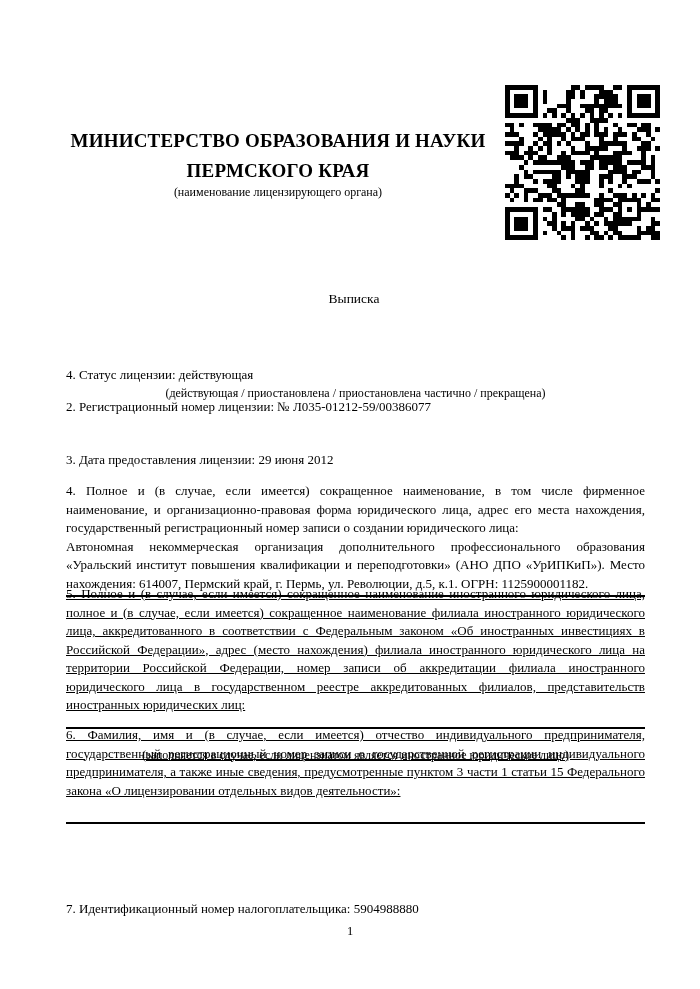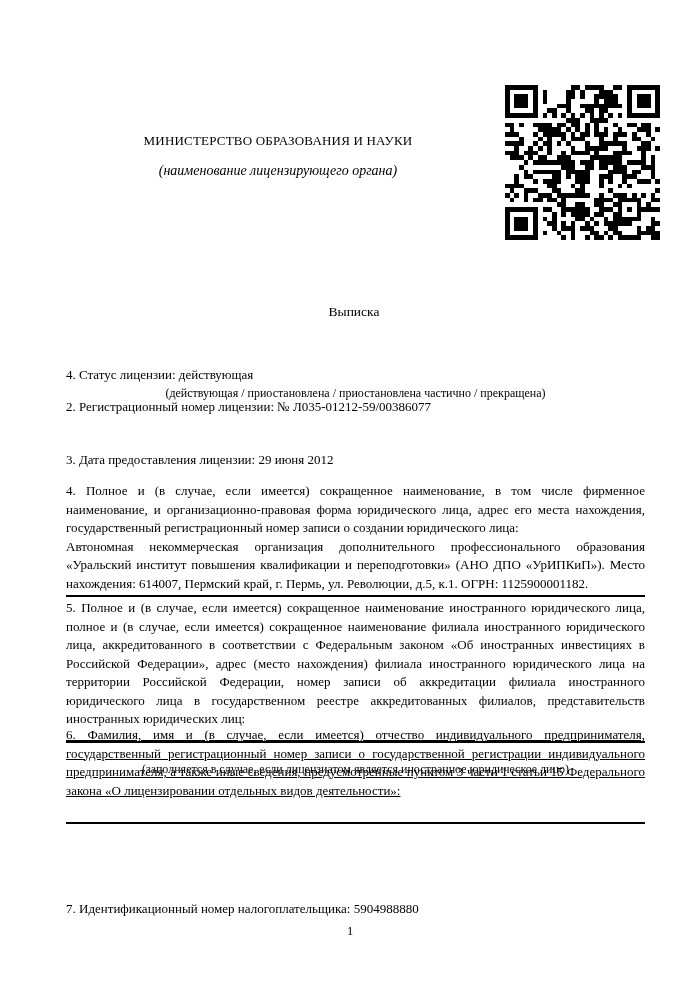--- a/index.html
+++ b/index.html
@@ -12,42 +12,41 @@
     overflow: hidden;
   }
   .abs { position: absolute; }
 
   
   #ministry {
     left: 66px; top: 126px; width: 424px;
     text-align: center;
   }
   .ministry-title {
-    font-weight: normal;
-    font-size: 13px;
+    font-weight: bold;
+    font-size: 19px;
     line-height: 30px;
     letter-spacing: 0.2px;
   }
   .ministry-sub {
-    font-size: 14px;
+    font-size: 12px;
     line-height: 13px;
-    margin-top: 8px;
-    font-style: italic;
+    margin-top: 0;
   }
 
   
   #qr-box {
     left: 505px; top: 85px;
     width: 155px; height: 155px;
   }
   #qr-box svg { display: block; width: 155px; height: 155px; }
 
   
   #doc-title {
-    left: 0; top: 303px; width: 696px;
+    left: 0; top: 290px; width: 696px;
     text-align: center;
     font-size: 13.5px;
     line-height: 18px;
     padding-left: 12px;
   }
 
   
   .item {
     left: 66px; width: 579px;
     font-size: 13px;
@@ -67,41 +66,42 @@
   #item1 { top: 366px; }
   #item1 .fill-caption { margin-top: 1px; }
 
   #item2 { top: 398px; }
   #item3 { top: 451px; }
 
   #item4 { top: 482px; }
   #item4 .rule { margin-top: 2px; }
   #item4 .fill-caption { margin-top: 2px; }
 
-  #item5 { top: 599px; }
+  #item5 { top: 585px; text-decoration: underline; }
   #item5 .rule { margin-top: 12px; }
   #item5 .fill-caption { margin-top: 19px; }
 
   #item6 { top: 726px; text-decoration: underline; }
   #item6 .rule { margin-top: 22px; }
   #item6 .fill-caption { margin-top: 3px; }
 
   #item7 { top: 900px; }
 
   #page-footer {
     left: 0; top: 924px; width: 700px;
     text-align: center;
     font-size: 12.5px;
   }
 </style>
 </head>
 <body>
 
 <div class="abs" id="ministry">
   <div class="ministry-title">МИНИСТЕРСТВО ОБРАЗОВАНИЯ И НАУКИ</div>
+  <div class="ministry-title">ПЕРМСКОГО КРАЯ</div>
   <div class="ministry-sub">(наименование лицензирующего органа)</div>
 </div>
 
 <div class="abs" id="qr-box">
     <svg viewBox="0 0 33 33" shape-rendering="crispEdges">
       <path d="M0 0h1v1h-1zM1 0h1v1h-1zM2 0h1v1h-1zM3 0h1v1h-1zM4 0h1v1h-1zM5 0h1v1h-1zM6 0h1v1h-1zM14 0h1v1h-1zM15 0h1v1h-1zM17 0h1v1h-1zM18 0h1v1h-1zM19 0h1v1h-1zM20 0h1v1h-1zM23 0h1v1h-1zM24 0h1v1h-1zM26 0h1v1h-1zM27 0h1v1h-1zM28 0h1v1h-1zM29 0h1v1h-1zM30 0h1v1h-1zM31 0h1v1h-1zM32 0h1v1h-1zM0 1h1v1h-1zM6 1h1v1h-1zM8 1h1v1h-1zM13 1h1v1h-1zM14 1h1v1h-1zM16 1h1v1h-1zM20 1h1v1h-1zM21 1h1v1h-1zM22 1h1v1h-1zM26 1h1v1h-1zM32 1h1v1h-1zM0 2h1v1h-1zM2 2h1v1h-1zM3 2h1v1h-1zM4 2h1v1h-1zM6 2h1v1h-1zM8 2h1v1h-1zM13 2h1v1h-1zM14 2h1v1h-1zM16 2h1v1h-1zM19 2h1v1h-1zM20 2h1v1h-1zM21 2h1v1h-1zM22 2h1v1h-1zM23 2h1v1h-1zM26 2h1v1h-1zM28 2h1v1h-1zM29 2h1v1h-1zM30 2h1v1h-1zM32 2h1v1h-1zM0 3h1v1h-1zM2 3h1v1h-1zM3 3h1v1h-1zM4 3h1v1h-1zM6 3h1v1h-1zM8 3h1v1h-1zM13 3h1v1h-1zM19 3h1v1h-1zM21 3h1v1h-1zM22 3h1v1h-1zM23 3h1v1h-1zM26 3h1v1h-1zM28 3h1v1h-1zM29 3h1v1h-1zM30 3h1v1h-1zM32 3h1v1h-1zM0 4h1v1h-1zM2 4h1v1h-1zM3 4h1v1h-1zM4 4h1v1h-1zM6 4h1v1h-1zM11 4h1v1h-1zM12 4h1v1h-1zM13 4h1v1h-1zM16 4h1v1h-1zM17 4h1v1h-1zM18 4h1v1h-1zM19 4h1v1h-1zM20 4h1v1h-1zM21 4h1v1h-1zM22 4h1v1h-1zM23 4h1v1h-1zM24 4h1v1h-1zM26 4h1v1h-1zM28 4h1v1h-1zM29 4h1v1h-1zM30 4h1v1h-1zM32 4h1v1h-1zM0 5h1v1h-1zM6 5h1v1h-1zM9 5h1v1h-1zM10 5h1v1h-1zM13 5h1v1h-1zM17 5h1v1h-1zM18 5h1v1h-1zM20 5h1v1h-1zM21 5h1v1h-1zM26 5h1v1h-1zM32 5h1v1h-1zM0 6h1v1h-1zM1 6h1v1h-1zM2 6h1v1h-1zM3 6h1v1h-1zM4 6h1v1h-1zM5 6h1v1h-1zM6 6h1v1h-1zM8 6h1v1h-1zM10 6h1v1h-1zM12 6h1v1h-1zM14 6h1v1h-1zM16 6h1v1h-1zM18 6h1v1h-1zM20 6h1v1h-1zM22 6h1v1h-1zM24 6h1v1h-1zM26 6h1v1h-1zM27 6h1v1h-1zM28 6h1v1h-1zM29 6h1v1h-1zM30 6h1v1h-1zM31 6h1v1h-1zM32 6h1v1h-1zM13 7h1v1h-1zM14 7h1v1h-1zM15 7h1v1h-1zM18 7h1v1h-1zM19 7h1v1h-1zM20 7h1v1h-1zM21 7h1v1h-1zM0 8h1v1h-1zM1 8h1v1h-1zM3 8h1v1h-1zM6 8h1v1h-1zM7 8h1v1h-1zM8 8h1v1h-1zM9 8h1v1h-1zM11 8h1v1h-1zM12 8h1v1h-1zM14 8h1v1h-1zM15 8h1v1h-1zM17 8h1v1h-1zM19 8h1v1h-1zM23 8h1v1h-1zM26 8h1v1h-1zM27 8h1v1h-1zM29 8h1v1h-1zM30 8h1v1h-1zM1 9h1v1h-1zM7 9h1v1h-1zM8 9h1v1h-1zM9 9h1v1h-1zM10 9h1v1h-1zM11 9h1v1h-1zM13 9h1v1h-1zM15 9h1v1h-1zM17 9h1v1h-1zM19 9h1v1h-1zM21 9h1v1h-1zM24 9h1v1h-1zM28 9h1v1h-1zM29 9h1v1h-1zM30 9h1v1h-1zM32 9h1v1h-1zM0 10h1v1h-1zM1 10h1v1h-1zM2 10h1v1h-1zM6 10h1v1h-1zM8 10h1v1h-1zM9 10h1v1h-1zM10 10h1v1h-1zM11 10h1v1h-1zM12 10h1v1h-1zM14 10h1v1h-1zM16 10h1v1h-1zM17 10h1v1h-1zM19 10h1v1h-1zM20 10h1v1h-1zM21 10h1v1h-1zM23 10h1v1h-1zM24 10h1v1h-1zM25 10h1v1h-1zM27 10h1v1h-1zM30 10h1v1h-1zM3 11h1v1h-1zM7 11h1v1h-1zM9 11h1v1h-1zM12 11h1v1h-1zM14 11h1v1h-1zM15 11h1v1h-1zM16 11h1v1h-1zM20 11h1v1h-1zM23 11h1v1h-1zM27 11h1v1h-1zM28 11h1v1h-1zM31 11h1v1h-1zM0 12h1v1h-1zM1 12h1v1h-1zM2 12h1v1h-1zM3 12h1v1h-1zM6 12h1v1h-1zM8 12h1v1h-1zM9 12h1v1h-1zM11 12h1v1h-1zM13 12h1v1h-1zM17 12h1v1h-1zM20 12h1v1h-1zM21 12h1v1h-1zM22 12h1v1h-1zM23 12h1v1h-1zM24 12h1v1h-1zM25 12h1v1h-1zM29 12h1v1h-1zM30 12h1v1h-1zM2 13h1v1h-1zM5 13h1v1h-1zM7 13h1v1h-1zM9 13h1v1h-1zM14 13h1v1h-1zM17 13h1v1h-1zM18 13h1v1h-1zM19 13h1v1h-1zM20 13h1v1h-1zM21 13h1v1h-1zM25 13h1v1h-1zM28 13h1v1h-1zM29 13h1v1h-1zM30 13h1v1h-1zM32 13h1v1h-1zM0 14h1v1h-1zM1 14h1v1h-1zM2 14h1v1h-1zM4 14h1v1h-1zM5 14h1v1h-1zM6 14h1v1h-1zM9 14h1v1h-1zM12 14h1v1h-1zM14 14h1v1h-1zM15 14h1v1h-1zM16 14h1v1h-1zM17 14h1v1h-1zM19 14h1v1h-1zM23 14h1v1h-1zM24 14h1v1h-1zM25 14h1v1h-1zM26 14h1v1h-1zM29 14h1v1h-1zM1 15h1v1h-1zM2 15h1v1h-1zM3 15h1v1h-1zM5 15h1v1h-1zM7 15h1v1h-1zM8 15h1v1h-1zM11 15h1v1h-1zM12 15h1v1h-1zM13 15h1v1h-1zM18 15h1v1h-1zM19 15h1v1h-1zM20 15h1v1h-1zM21 15h1v1h-1zM22 15h1v1h-1zM23 15h1v1h-1zM24 15h1v1h-1zM29 15h1v1h-1zM31 15h1v1h-1zM4 16h1v1h-1zM6 16h1v1h-1zM7 16h1v1h-1zM8 16h1v1h-1zM9 16h1v1h-1zM10 16h1v1h-1zM11 16h1v1h-1zM12 16h1v1h-1zM13 16h1v1h-1zM14 16h1v1h-1zM16 16h1v1h-1zM17 16h1v1h-1zM18 16h1v1h-1zM20 16h1v1h-1zM21 16h1v1h-1zM22 16h1v1h-1zM23 16h1v1h-1zM24 16h1v1h-1zM26 16h1v1h-1zM27 16h1v1h-1zM28 16h1v1h-1zM29 16h1v1h-1zM31 16h1v1h-1zM3 17h1v1h-1zM12 17h1v1h-1zM13 17h1v1h-1zM14 17h1v1h-1zM17 17h1v1h-1zM18 17h1v1h-1zM20 17h1v1h-1zM21 17h1v1h-1zM23 17h1v1h-1zM24 17h1v1h-1zM25 17h1v1h-1zM29 17h1v1h-1zM30 17h1v1h-1zM31 17h1v1h-1zM4 18h1v1h-1zM6 18h1v1h-1zM7 18h1v1h-1zM8 18h1v1h-1zM9 18h1v1h-1zM10 18h1v1h-1zM11 18h1v1h-1zM13 18h1v1h-1zM14 18h1v1h-1zM15 18h1v1h-1zM16 18h1v1h-1zM17 18h1v1h-1zM22 18h1v1h-1zM23 18h1v1h-1zM24 18h1v1h-1zM25 18h1v1h-1zM27 18h1v1h-1zM28 18h1v1h-1zM31 18h1v1h-1zM2 19h1v1h-1zM4 19h1v1h-1zM5 19h1v1h-1zM10 19h1v1h-1zM11 19h1v1h-1zM13 19h1v1h-1zM15 19h1v1h-1zM16 19h1v1h-1zM17 19h1v1h-1zM20 19h1v1h-1zM21 19h1v1h-1zM22 19h1v1h-1zM25 19h1v1h-1zM26 19h1v1h-1zM27 19h1v1h-1zM31 19h1v1h-1zM2 20h1v1h-1zM6 20h1v1h-1zM8 20h1v1h-1zM9 20h1v1h-1zM10 20h1v1h-1zM11 20h1v1h-1zM15 20h1v1h-1zM16 20h1v1h-1zM17 20h1v1h-1zM20 20h1v1h-1zM22 20h1v1h-1zM25 20h1v1h-1zM28 20h1v1h-1zM29 20h1v1h-1zM30 20h1v1h-1zM32 20h1v1h-1zM0 21h1v1h-1zM1 21h1v1h-1zM2 21h1v1h-1zM3 21h1v1h-1zM9 21h1v1h-1zM10 21h1v1h-1zM14 21h1v1h-1zM16 21h1v1h-1zM20 21h1v1h-1zM24 21h1v1h-1zM26 21h1v1h-1zM1 22h1v1h-1zM4 22h1v1h-1zM5 22h1v1h-1zM6 22h1v1h-1zM10 22h1v1h-1zM11 22h1v1h-1zM15 22h1v1h-1zM16 22h1v1h-1zM22 22h1v1h-1zM32 22h1v1h-1zM0 23h1v1h-1zM2 23h1v1h-1zM4 23h1v1h-1zM7 23h1v1h-1zM8 23h1v1h-1zM9 23h1v1h-1zM11 23h1v1h-1zM12 23h1v1h-1zM13 23h1v1h-1zM14 23h1v1h-1zM15 23h1v1h-1zM16 23h1v1h-1zM17 23h1v1h-1zM20 23h1v1h-1zM23 23h1v1h-1zM24 23h1v1h-1zM25 23h1v1h-1zM27 23h1v1h-1zM29 23h1v1h-1zM31 23h1v1h-1zM1 24h1v1h-1zM4 24h1v1h-1zM6 24h1v1h-1zM7 24h1v1h-1zM9 24h1v1h-1zM10 24h1v1h-1zM12 24h1v1h-1zM19 24h1v1h-1zM20 24h1v1h-1zM21 24h1v1h-1zM22 24h1v1h-1zM24 24h1v1h-1zM25 24h1v1h-1zM26 24h1v1h-1zM27 24h1v1h-1zM28 24h1v1h-1zM31 24h1v1h-1zM32 24h1v1h-1zM11 25h1v1h-1zM12 25h1v1h-1zM15 25h1v1h-1zM16 25h1v1h-1zM19 25h1v1h-1zM20 25h1v1h-1zM23 25h1v1h-1zM24 25h1v1h-1zM28 25h1v1h-1zM30 25h1v1h-1zM0 26h1v1h-1zM1 26h1v1h-1zM2 26h1v1h-1zM3 26h1v1h-1zM4 26h1v1h-1zM5 26h1v1h-1zM6 26h1v1h-1zM8 26h1v1h-1zM9 26h1v1h-1zM12 26h1v1h-1zM13 26h1v1h-1zM14 26h1v1h-1zM15 26h1v1h-1zM16 26h1v1h-1zM17 26h1v1h-1zM20 26h1v1h-1zM21 26h1v1h-1zM22 26h1v1h-1zM24 26h1v1h-1zM26 26h1v1h-1zM28 26h1v1h-1zM29 26h1v1h-1zM30 26h1v1h-1zM31 26h1v1h-1zM32 26h1v1h-1zM0 27h1v1h-1zM6 27h1v1h-1zM10 27h1v1h-1zM12 27h1v1h-1zM14 27h1v1h-1zM15 27h1v1h-1zM16 27h1v1h-1zM17 27h1v1h-1zM19 27h1v1h-1zM20 27h1v1h-1zM23 27h1v1h-1zM24 27h1v1h-1zM28 27h1v1h-1zM0 28h1v1h-1zM2 28h1v1h-1zM3 28h1v1h-1zM4 28h1v1h-1zM6 28h1v1h-1zM8 28h1v1h-1zM10 28h1v1h-1zM15 28h1v1h-1zM16 28h1v1h-1zM18 28h1v1h-1zM21 28h1v1h-1zM23 28h1v1h-1zM24 28h1v1h-1zM25 28h1v1h-1zM26 28h1v1h-1zM27 28h1v1h-1zM28 28h1v1h-1zM31 28h1v1h-1zM0 29h1v1h-1zM2 29h1v1h-1zM3 29h1v1h-1zM4 29h1v1h-1zM6 29h1v1h-1zM9 29h1v1h-1zM10 29h1v1h-1zM12 29h1v1h-1zM14 29h1v1h-1zM17 29h1v1h-1zM19 29h1v1h-1zM21 29h1v1h-1zM22 29h1v1h-1zM23 29h1v1h-1zM24 29h1v1h-1zM25 29h1v1h-1zM26 29h1v1h-1zM31 29h1v1h-1zM32 29h1v1h-1zM0 30h1v1h-1zM2 30h1v1h-1zM3 30h1v1h-1zM4 30h1v1h-1zM6 30h1v1h-1zM10 30h1v1h-1zM12 30h1v1h-1zM13 30h1v1h-1zM14 30h1v1h-1zM16 30h1v1h-1zM17 30h1v1h-1zM18 30h1v1h-1zM22 30h1v1h-1zM23 30h1v1h-1zM28 30h1v1h-1zM30 30h1v1h-1zM31 30h1v1h-1zM0 31h1v1h-1zM6 31h1v1h-1zM8 31h1v1h-1zM11 31h1v1h-1zM14 31h1v1h-1zM18 31h1v1h-1zM19 31h1v1h-1zM21 31h1v1h-1zM23 31h1v1h-1zM24 31h1v1h-1zM28 31h1v1h-1zM29 31h1v1h-1zM30 31h1v1h-1zM31 31h1v1h-1zM32 31h1v1h-1zM0 32h1v1h-1zM1 32h1v1h-1zM2 32h1v1h-1zM3 32h1v1h-1zM4 32h1v1h-1zM5 32h1v1h-1zM6 32h1v1h-1zM12 32h1v1h-1zM14 32h1v1h-1zM17 32h1v1h-1zM19 32h1v1h-1zM20 32h1v1h-1zM22 32h1v1h-1zM24 32h1v1h-1zM25 32h1v1h-1zM26 32h1v1h-1zM27 32h1v1h-1zM28 32h1v1h-1zM31 32h1v1h-1zM32 32h1v1h-1z" fill="#000000"></path>
     </svg>
   </div>
 
 <div class="abs" id="doc-title">

